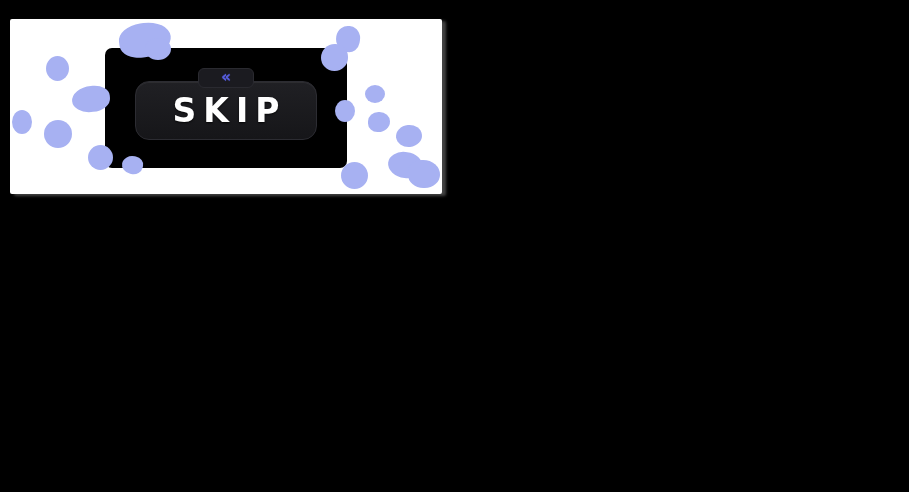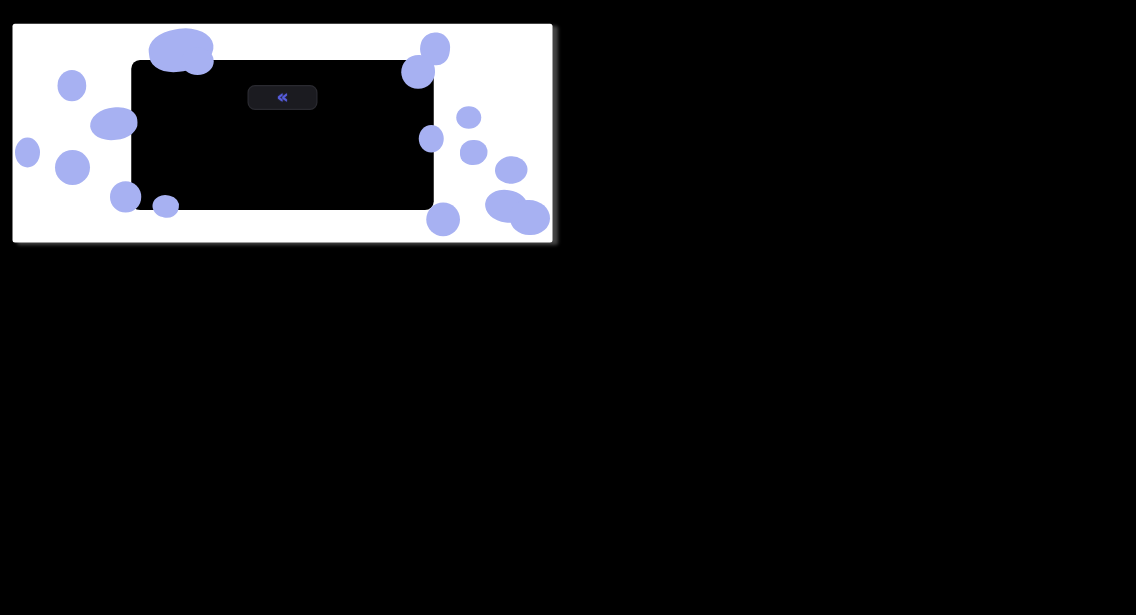--- a/index.html
+++ b/index.html
@@ -103,20 +103,23 @@
 </style>
 </head>
 <body>
 
 <div class="ad-card">
 
   <div class="skip-panel">
     <div class="collapse-pill">
       <span class="chevrons">«</span>
     </div>
+    <div class="skip-button">
+      <span class="skip-label">SKIP</span>
+    </div>
   </div>
 
   <div class="blob" style="left:109px; top:4px; width:52px; height:34px; border-radius:48% 52% 55% 45%; transform:rotate(-8deg);"></div>
   <div class="blob" style="left:135px; top:19px; width:26px; height:22px; border-radius:50%;"></div>
   <div class="blob" style="left:326px; top:7px; width:24px; height:26px; border-radius:50% 50% 45% 55%; transform:rotate(10deg);"></div>
   <div class="blob" style="left:311px; top:25px; width:27px; height:27px; border-radius:52% 48% 50% 50%;"></div>
   <div class="blob" style="left:36px; top:37px; width:23px; height:25px; border-radius:50%;"></div>
   <div class="blob" style="left:62px; top:67px; width:38px; height:26px; border-radius:55% 45% 50% 50%; transform:rotate(-5deg);"></div>
   <div class="blob" style="left:2px; top:91px; width:20px; height:24px; border-radius:50%;"></div>
   <div class="blob" style="left:34px; top:101px; width:28px; height:28px; border-radius:50%;"></div>

